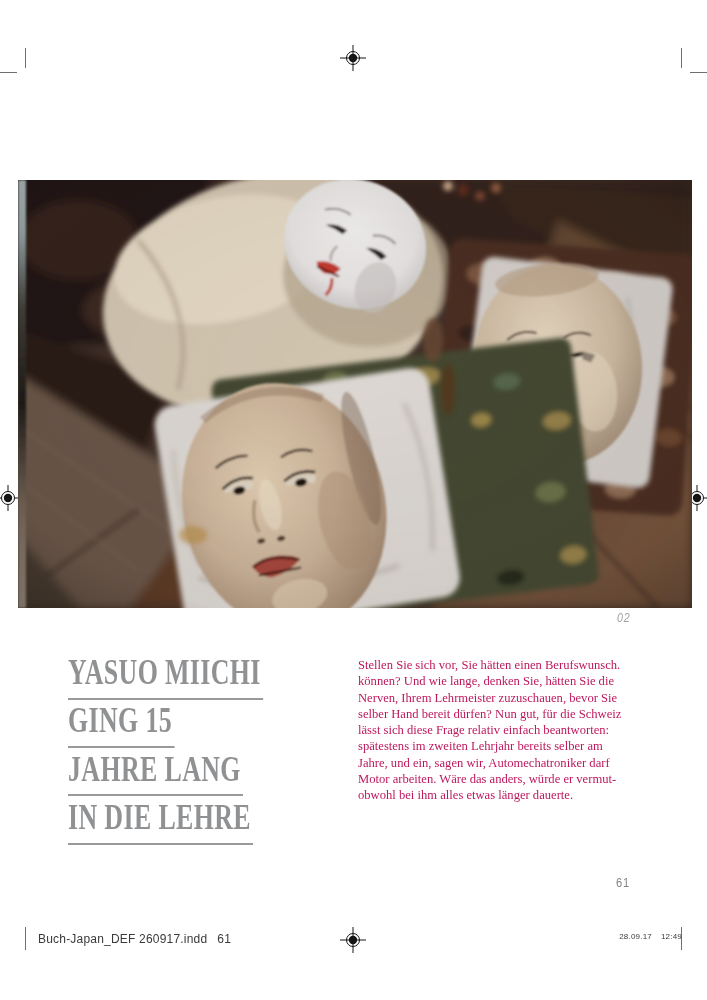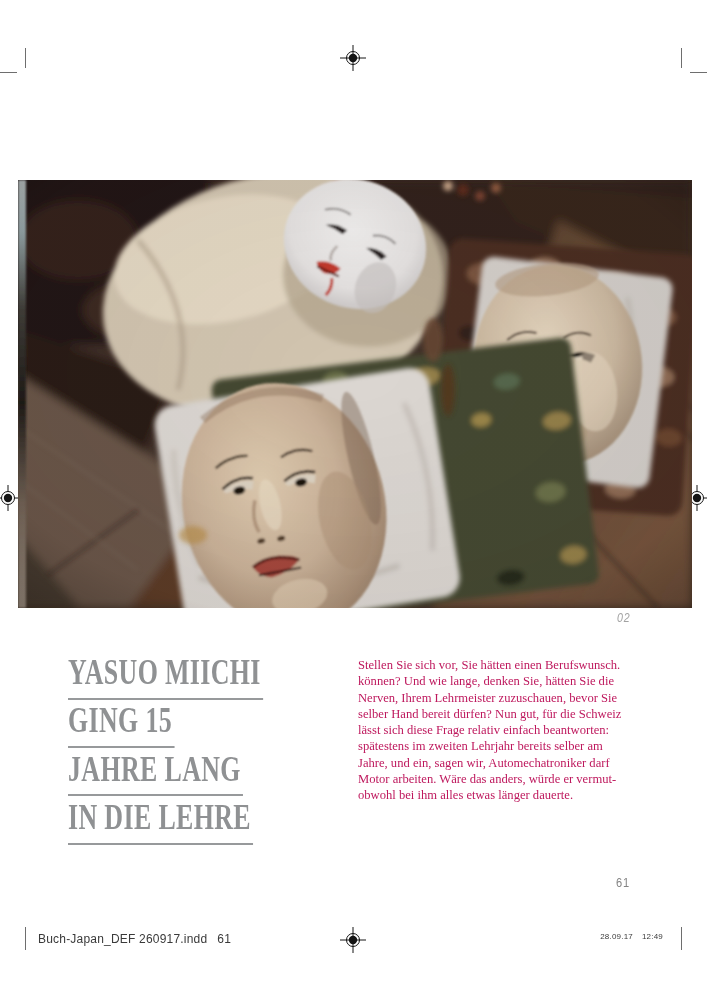--- a/index.html
+++ b/index.html
@@ -28,21 +28,21 @@
             font-family:"Liberation Serif",serif;font-size:12.6px;line-height:16.3px;
             color:#be185d;}
   .body-line{white-space:nowrap;}
   
   .pagenum{position:absolute;left:550px;top:875px;width:80px;text-align:right;
            font-size:13.5px;color:#848484;letter-spacing:1px;}
   .pagenum .cond{display:inline-block;transform:scaleX(0.82);transform-origin:100% 50%;}
   
   .slug-left{position:absolute;left:38px;top:932px;font-size:12px;color:#3a3a3a;letter-spacing:0.2px;}
   .slug-left .gap{display:inline-block;width:10px;}
-  .slug-right{position:absolute;right:44px;top:932px;font-size:8px;color:#3a3a3a;text-align:left;letter-spacing:0.2px;}
+  .slug-right{position:absolute;right:25px;top:932px;font-size:8px;color:#3a3a3a;text-align:left;letter-spacing:0.2px;}
   .slug-right .gap{display:inline-block;width:9px;}
 </style>
 </head>
 <body>
 
 <div class="sheet">
 
   <div class="cropline" style="left:25px;top:48px;width:1px;height:20px;"></div>
   <div class="cropline" style="left:0;top:72px;width:17px;height:1px;"></div>
   <div class="cropline" style="left:681px;top:48px;width:1px;height:20px;"></div>

